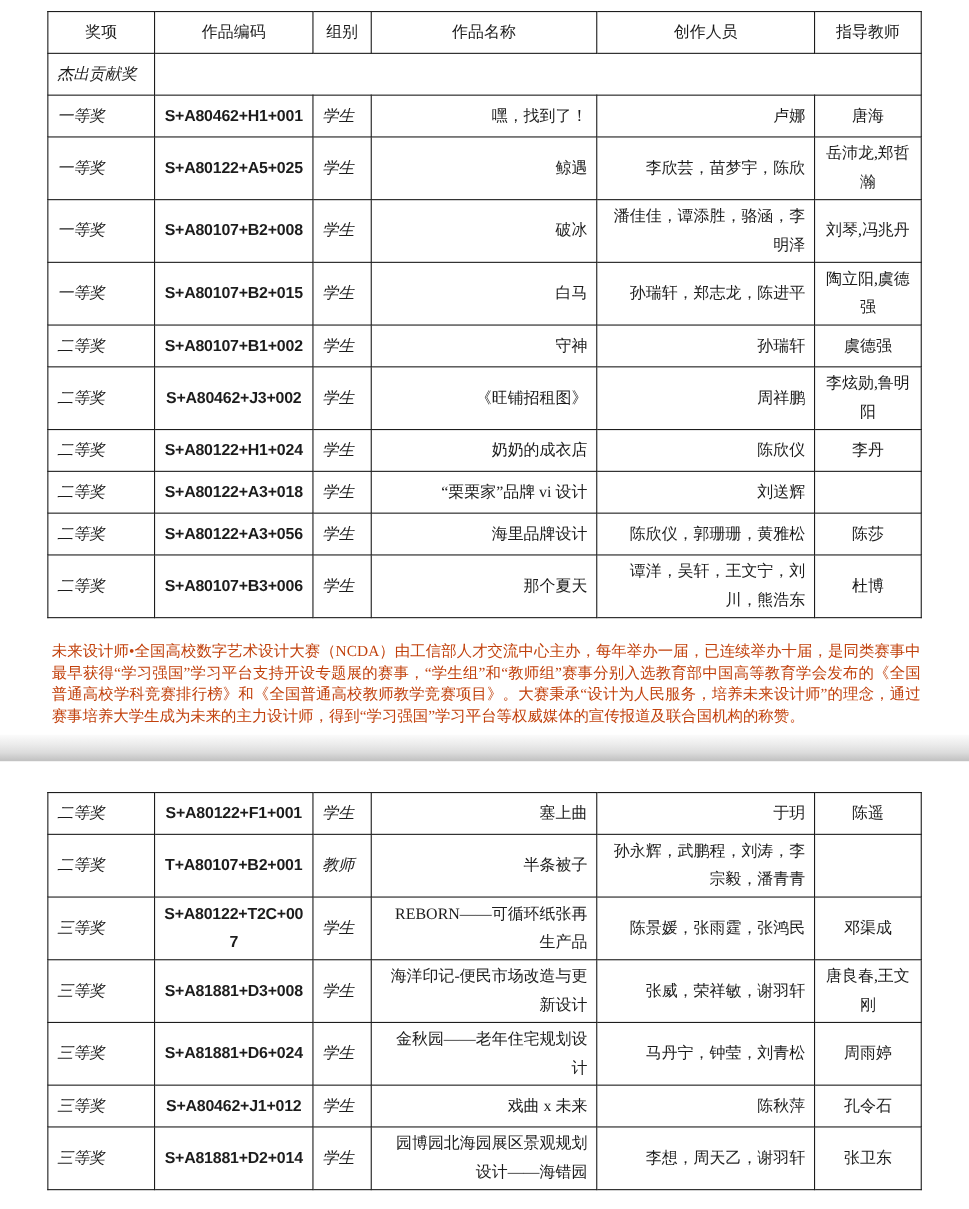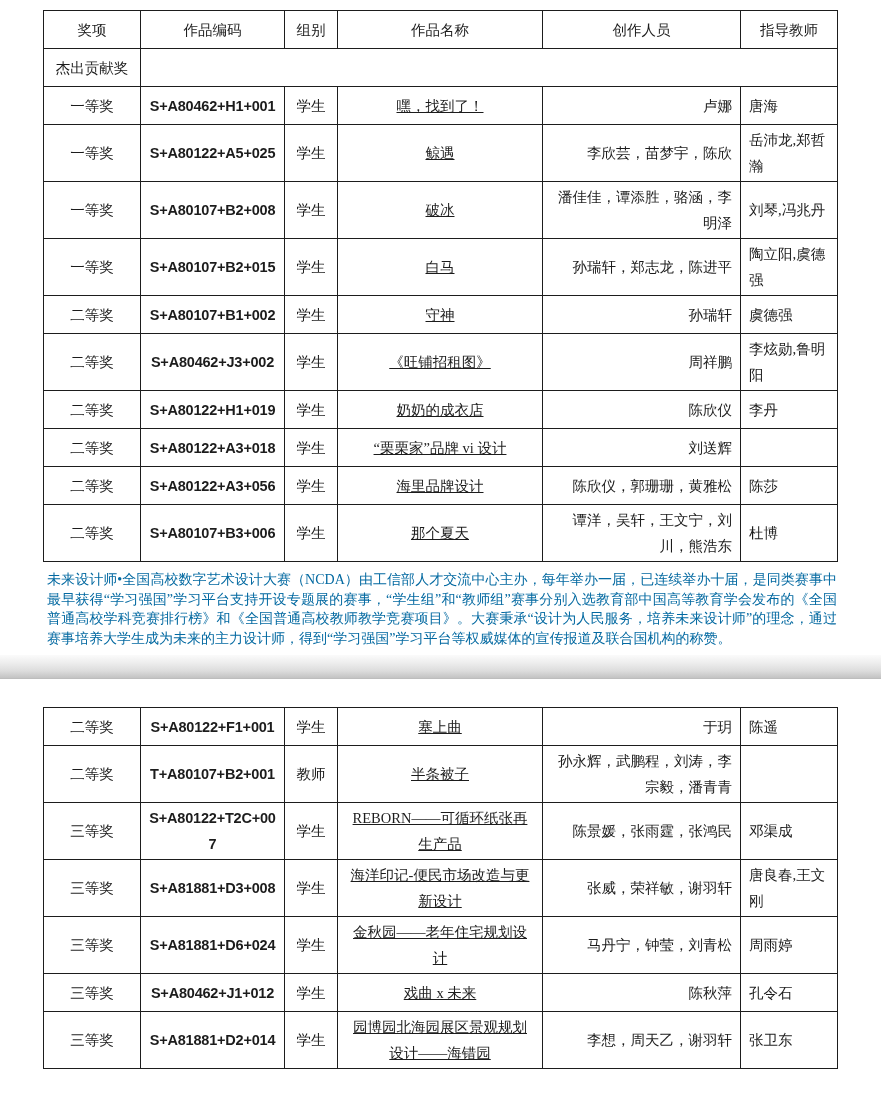--- a/index.html
+++ b/index.html
@@ -32,41 +32,41 @@
     overflow-wrap:break-word;
   }
   table.awards th {
     font-weight:normal;
     text-align:center;
     height:33px;
     padding:2px 4px;
   }
   table.awards td { height:33px; }
 
-  td.col-award, td.col-group { text-align:center; padding:2px 4px; }
+  td.col-award, td.col-group { text-align:left; padding:2px 4px;font-style:italic; }
   td.col-code {
     text-align:center;
     font-family:"Liberation Sans", sans-serif;
     font-weight:700;
     font-size:13.5px;
     letter-spacing:-0.2px;
     padding:2px 4px;
     margin-left:10px;
   }
-  td.col-title { text-align:center; padding-right:10px;text-decoration:underline; }
+  td.col-title { text-align:right; padding-right:10px; }
   td.col-creators { text-align:right; }
-  td.col-teachers { text-align:left; padding:2px 6px; }
+  td.col-teachers { text-align:center; padding:2px 6px; }
   td.merged-empty { }
 
   .intro-paragraph {
-    margin:8px 44px 0 47px;
+    margin:21px 44px 0 47px;
     font-size:14px;
     line-height:19.5px;
     text-align:justify;
-    color:#0369a1;
+    color:#c2410c;
   }
 
   .page-separator {
     margin-top:7px;
     width:881px;
     height:23px;
     background:linear-gradient(to bottom, #fbfbfb 0%, #ededed 35%, #dcdcdc 70%, #c3c3c3 100%);
     border-bottom:1px solid #bdbdbd;
   }
 </style>
@@ -144,21 +144,21 @@
         <tr>
           <td class="col-award">二等奖</td>
           <td class="col-code">S+A80462+J3+002</td>
           <td class="col-group">学生</td>
           <td class="col-title">《旺铺招租图》</td>
           <td class="col-creators">周祥鹏</td>
           <td class="col-teachers">李炫勋,鲁明阳</td>
         </tr>
         <tr>
           <td class="col-award">二等奖</td>
-          <td class="col-code">S+A80122+H1+019</td>
+          <td class="col-code">S+A80122+H1+024</td>
           <td class="col-group">学生</td>
           <td class="col-title">奶奶的成衣店</td>
           <td class="col-creators">陈欣仪</td>
           <td class="col-teachers">李丹</td>
         </tr>
         <tr>
           <td class="col-award">二等奖</td>
           <td class="col-code">S+A80122+A3+018</td>
           <td class="col-group">学生</td>
           <td class="col-title">“栗栗家”品牌 vi 设计</td>

